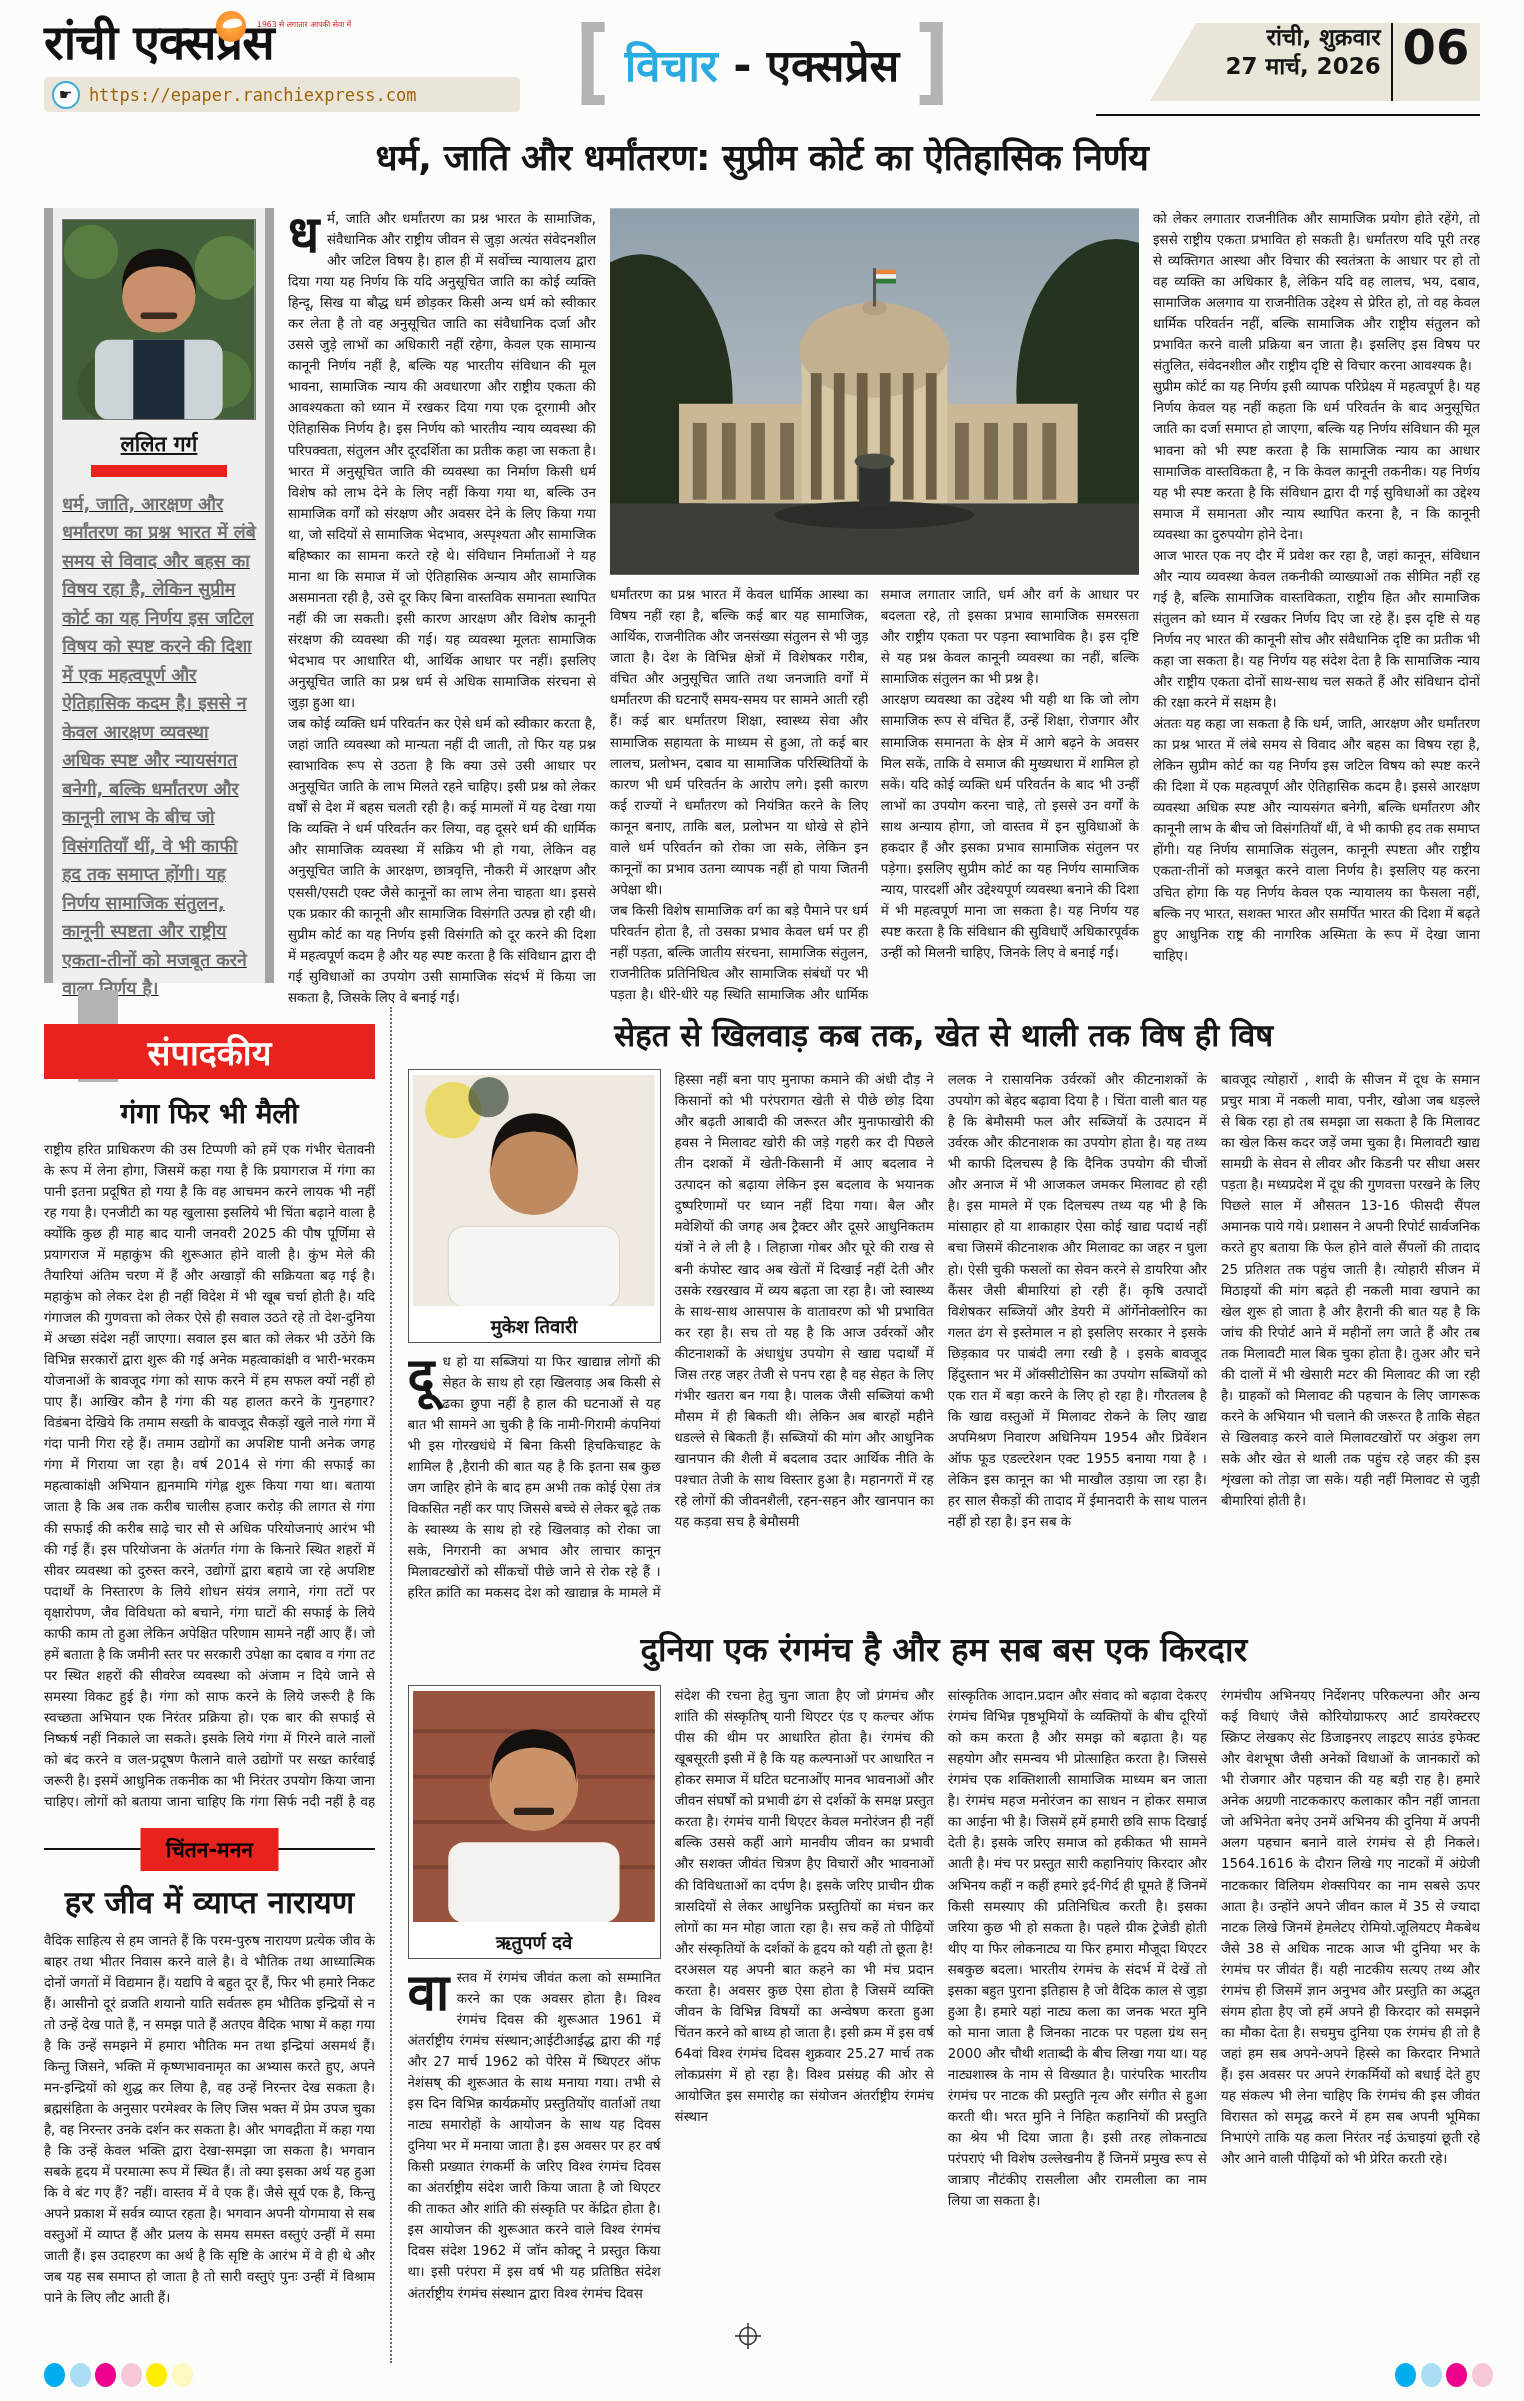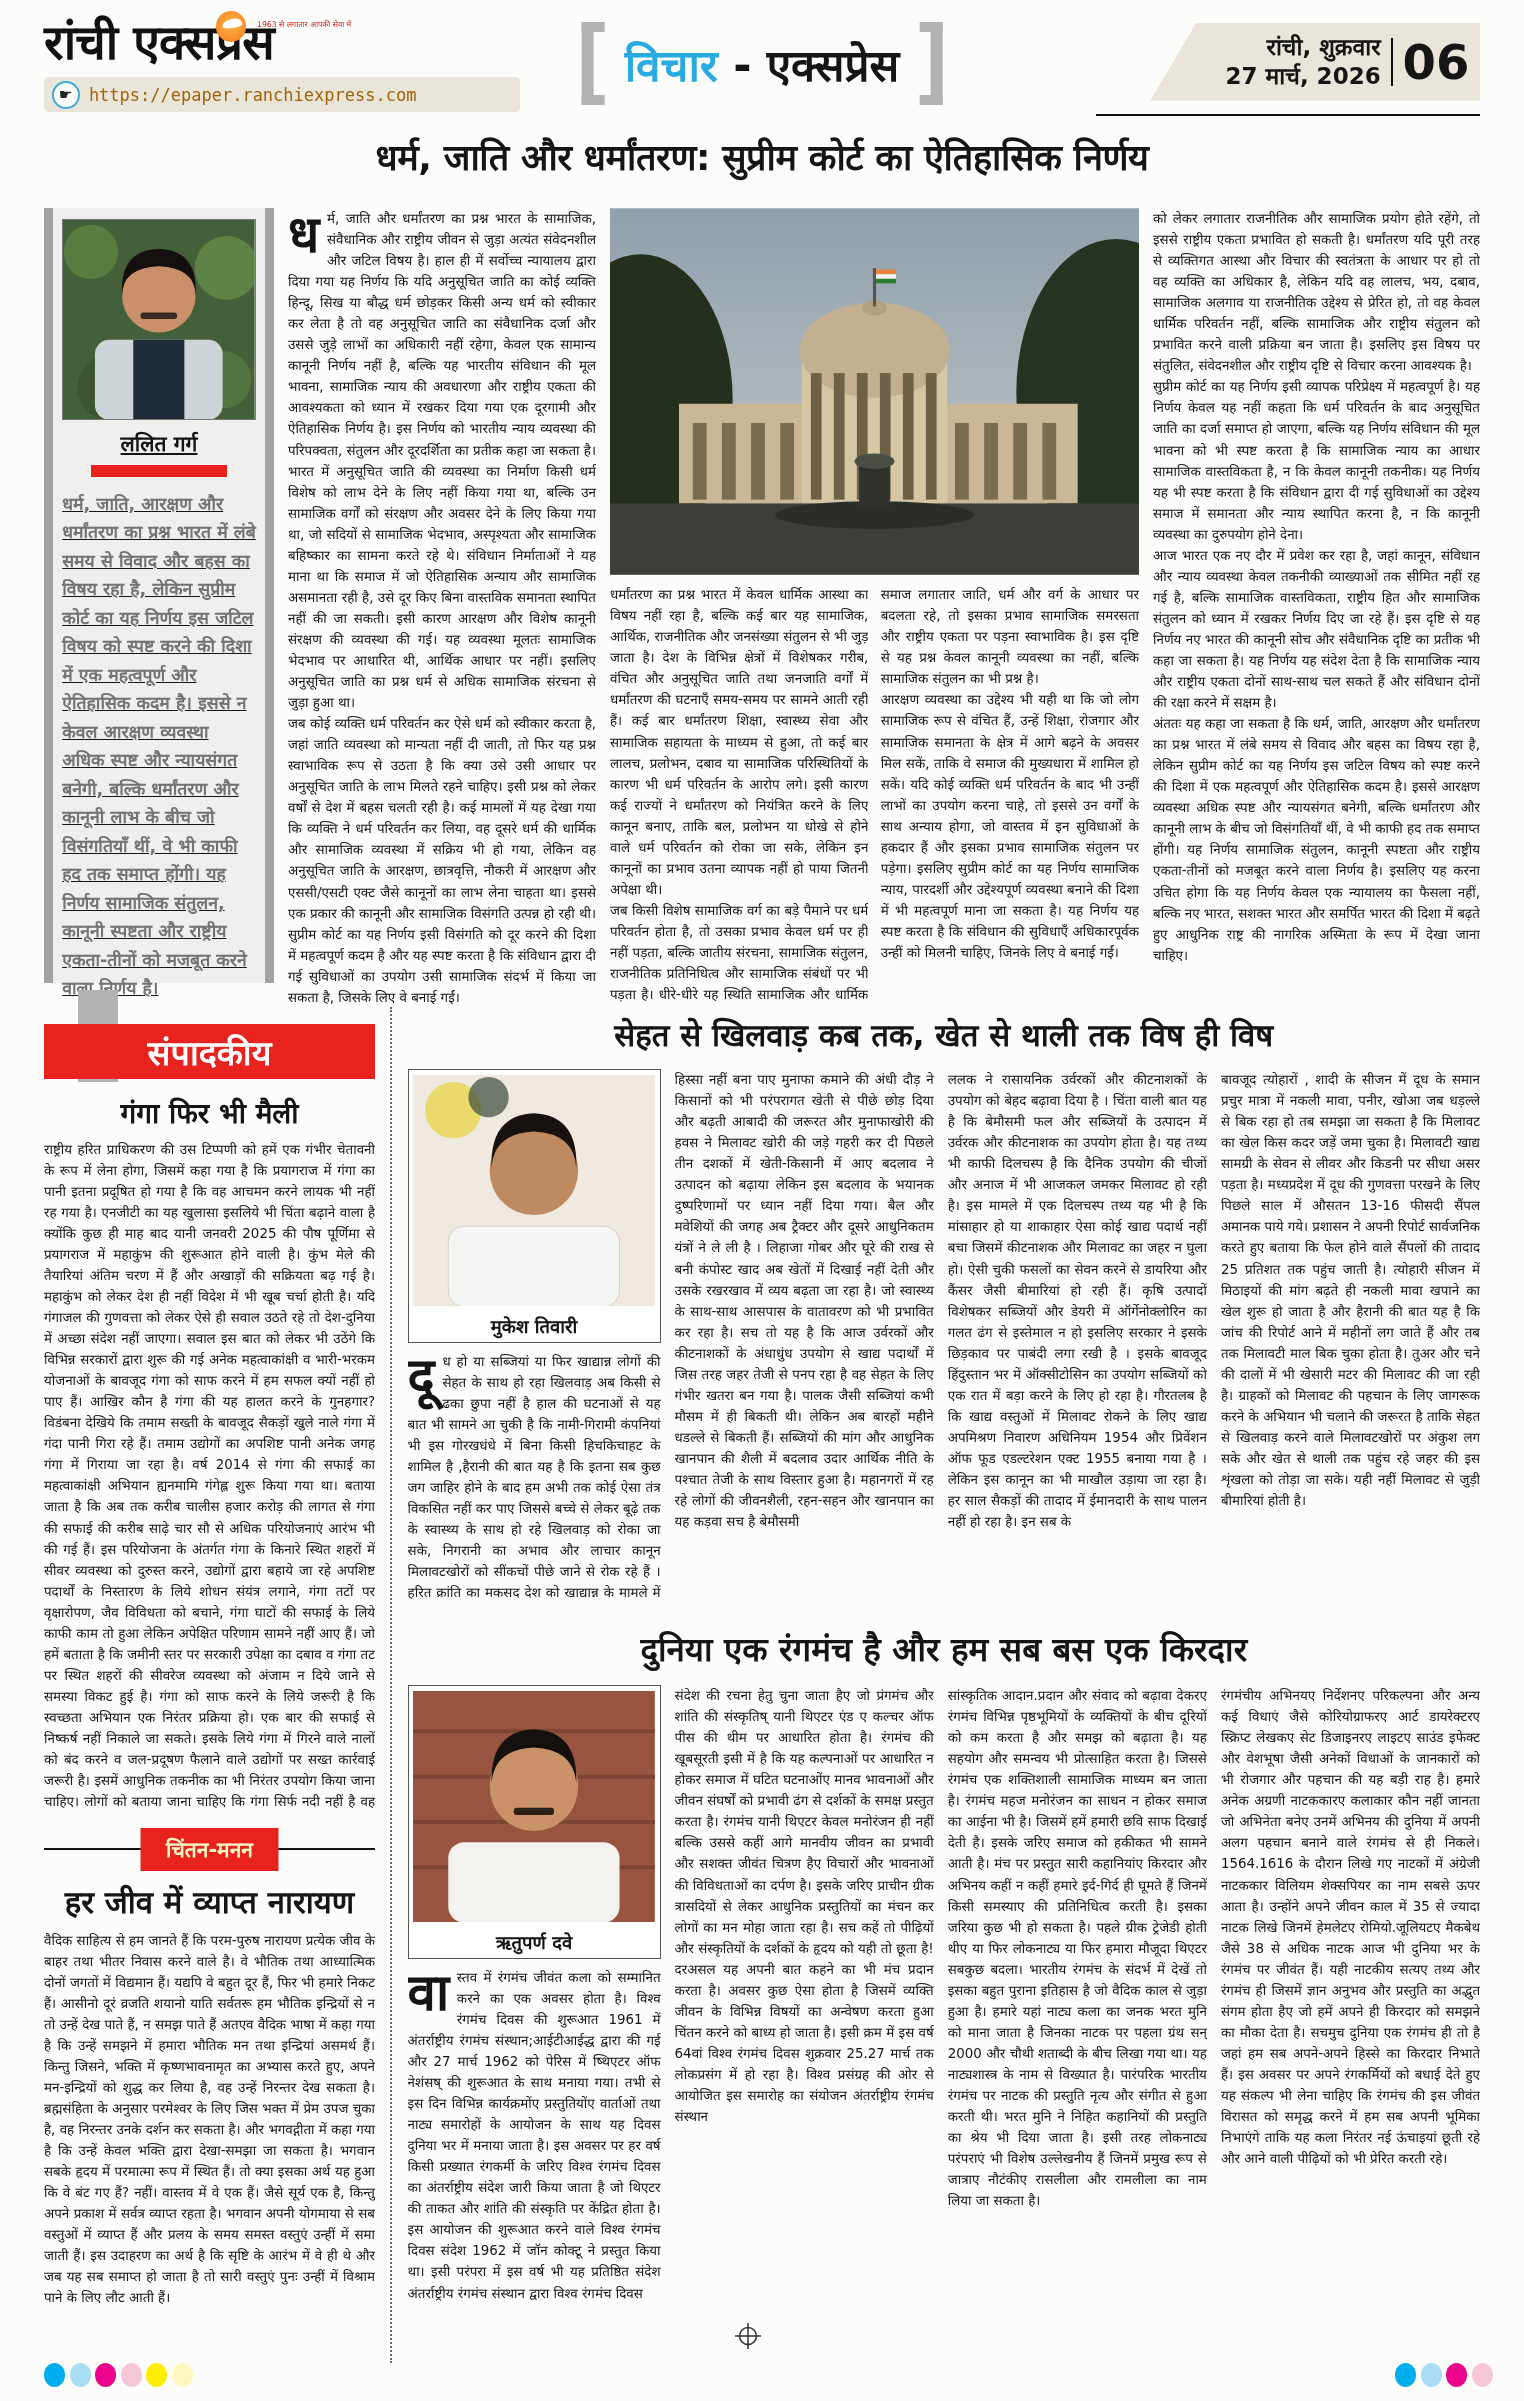--- a/index.html
+++ b/index.html
@@ -25,21 +25,21 @@
   .url-text { font-family:"DejaVu Sans Mono","Liberation Mono",monospace; font-size:17px; color:#a16207; }
   .section-banner { position:absolute; left:50%; top:21.5px; transform:translateX(-50%); display:flex; align-items:center; gap:20px; }
   .bracket { width:23px; height:83px; border:0 solid #b3b3b3; }
   .bracket.left  { border-left-width:12.3px; border-top-width:10.7px; border-bottom-width:10.7px; }
   .bracket.right { border-right-width:12.3px; border-top-width:10.7px; border-bottom-width:10.7px; }
   .section-title { font-size:44px; font-weight:800; line-height:1; padding-top:6.1px; }
   .section-title .blue { color:#29abe2; }
   .date-band {
     position:absolute; right:44px; top:23px; width:330px; height:78px;
     background:#e9e6d9; clip-path:polygon(14% 0,100% 0,100% 100%,0 100%);
-    display:flex; align-items:center; justify-content:flex-end; padding-right:10.7px; gap:10.7px;
+    display:flex; justify-content:flex-end; padding-right:10.7px; gap:10.7px;
   }
   .date-lines { text-align:right; font-weight:700; font-size:23px; line-height:1.25; }
   .page-no { font-size:48px; font-weight:800; border-left:2.3px solid #111; padding-left:9.2px; line-height:1; }
   .header-rule { position:absolute; right:44px; top:114px; width:384px; border-top:2.3px solid #111; }
   
   .lead { position:absolute; left:44px; right:44px; top:132px; }
   .lead h1 { text-align:center; font-size:36px; font-weight:800; letter-spacing:-0.4px; margin-bottom:27px; }
   .lead-cols { display:flex; gap:14px; height:804px; overflow:hidden; }
   .author-card {
     flex:none; width:230px; background:#efefed; padding:10.7px 9.2px 7.7px;
@@ -60,21 +60,21 @@
   
   .lower { position:absolute; left:44px; right:44px; top:1007px; height:1356px; display:flex; }
   .editorial-col { flex:none; width:331px; position:relative; }
   .gray-tab { position:absolute; left:34px; top:-17px; width:40px; height:92px; background:#b3b3b3; }
   .edit-banner { position:relative; background:#e8231e; height:55px; display:flex; align-items:center; justify-content:center; margin-top:17px; }
   .edit-banner .label { color:#fff; font-size:34px; font-weight:800; }
   .editorial-col h2 { text-align:center; font-size:28px; font-weight:800; margin:14px 0 7.7px; }
   .edit-body { height:675px; overflow:hidden; }
   .chintan-rulewrap { position:relative; margin:14px 0 9.2px; height:43px; }
   .chintan-rulewrap .rule { position:absolute; left:0; right:0; top:20px; border-top:2.3px solid #111; }
-  .chintan-label { position:absolute; left:50%; transform:translateX(-50%); top:0; background:#e8231e; color:#fef9c3; font-size:21px; font-weight:700; padding:7.7px 26px; }
+  .chintan-label { position:absolute; left:50%; transform:translateX(-50%); top:0; background:#e8231e; color:#000000; font-size:21px; font-weight:700; padding:7.7px 26px; }
   .chintan-head { text-align:center; font-size:31px; font-weight:800; margin:4.6px 0 7.7px; }
   .chintan-body { height:382px; overflow:hidden; }
   .dotted-div { flex:none; width:0; border-left:2.3px dotted #666; margin:0 15.3px; }
   .right-zone { flex:1; }
   
   .art-section h2 { text-align:center; font-weight:800; }
   .health-sec h2 { font-size:31px; margin:6.1px 0 14px; }
   .theatre-sec h2 { font-size:33px; margin:20px 0 14px; }
   .art-cols { display:flex; gap:14px; overflow:hidden; }
   .health-sec .art-cols { height:537px; }

